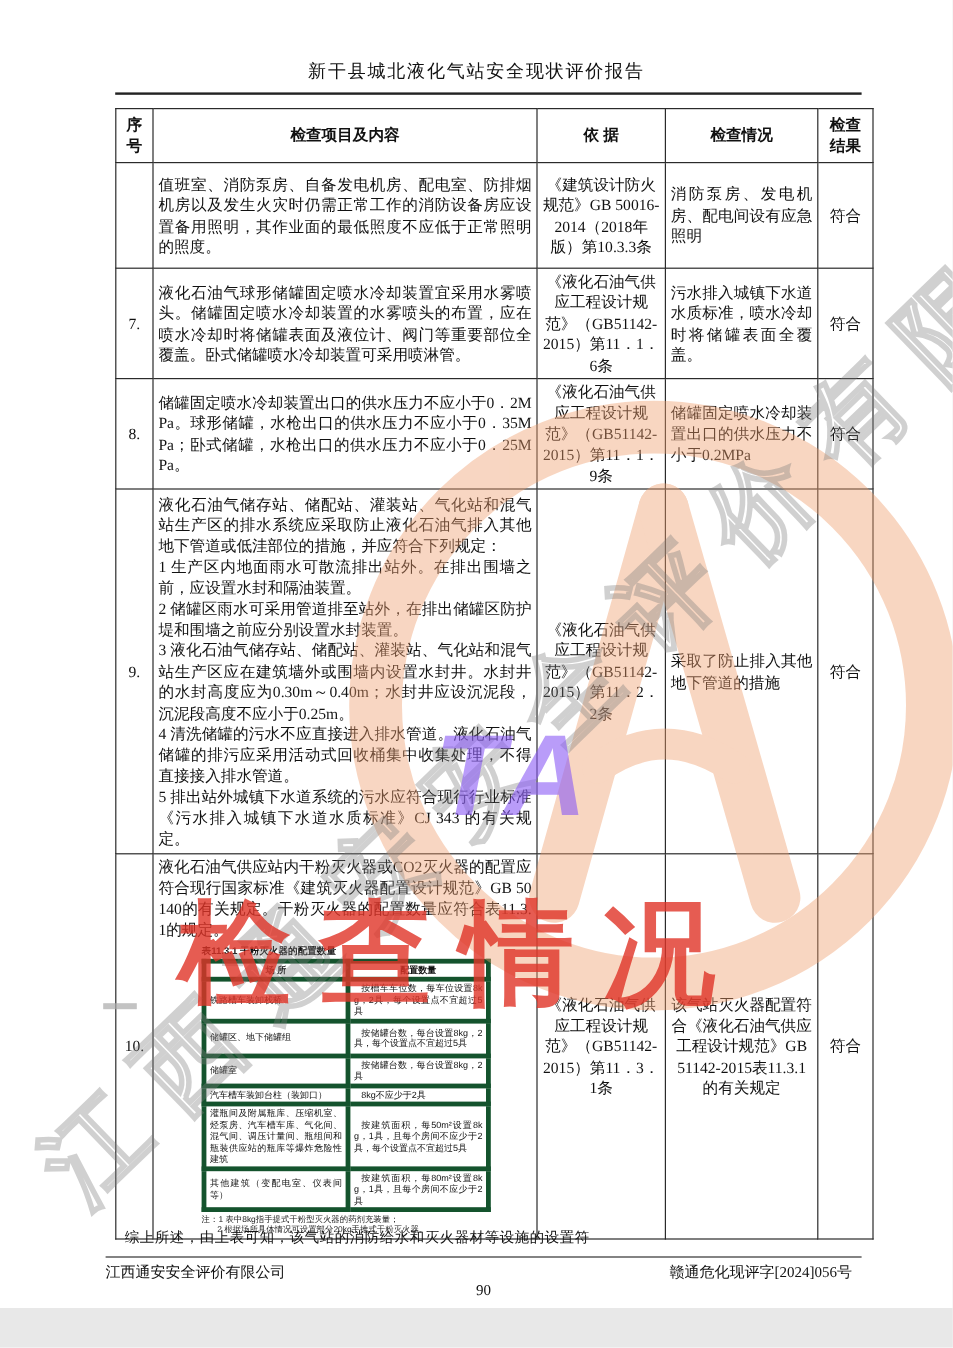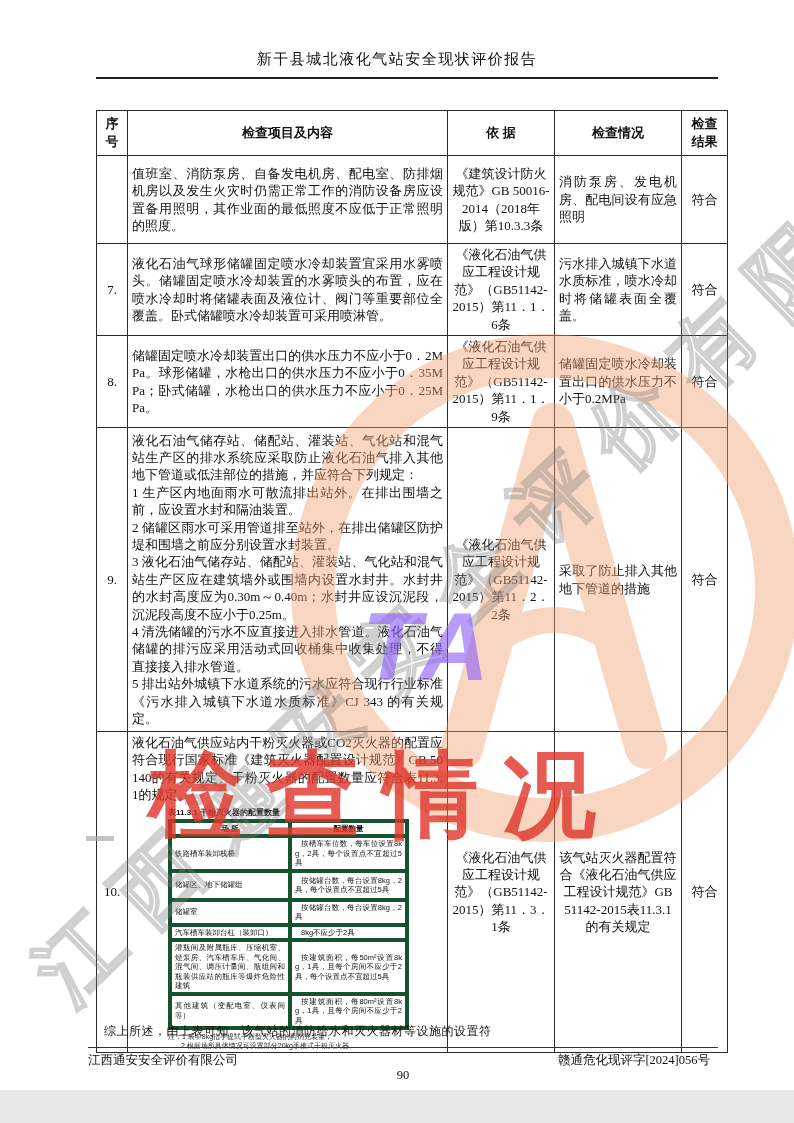--- a/index.html
+++ b/index.html
@@ -3,21 +3,21 @@
 <meta charset="utf-8">
 <style>
   html,body{margin:0;padding:0;background:#e8e8e8;}
   .page{position:relative;width:794px;height:1090px;background:#fff;overflow:hidden;
         font-family:"Liberation Serif",serif;color:#111;margin:0 auto;}
   
   .doc-title{position:absolute;top:50px;left:0;width:794px;text-align:center;
              font-size:15px;letter-spacing:1.5px;}
   .title-rule{position:absolute;top:77px;left:96px;width:622px;height:2px;background:#222;}
   
-  .main-table{position:absolute;top:110px;left:96px;width:632px;border-collapse:collapse;table-layout:fixed;}
+  .main-table{position:absolute;top:90px;left:96px;width:632px;border-collapse:collapse;table-layout:fixed;}
   .main-table td,.main-table th{border:1.4px solid #2b2b2b;font-size:13px;line-height:17.4px;
         padding:2px 4px;vertical-align:middle;font-weight:normal;word-break:break-all;}
   .main-table th{font-family:"Liberation Sans",sans-serif;font-weight:bold;font-size:13px;
         text-align:center;line-height:18px;}
   .cell-no{text-align:center;}
   .cell-item{text-align:justify;vertical-align:top;padding:3px 6px 2px 6px;}
   .cell-item.prewrap{white-space:pre-line;}
   .cell-basis{text-align:center;line-height:19px;}
   .cell-sit{text-align:justify;padding:2px 5px;}
   .cell-sit.centered{text-align:center;}

